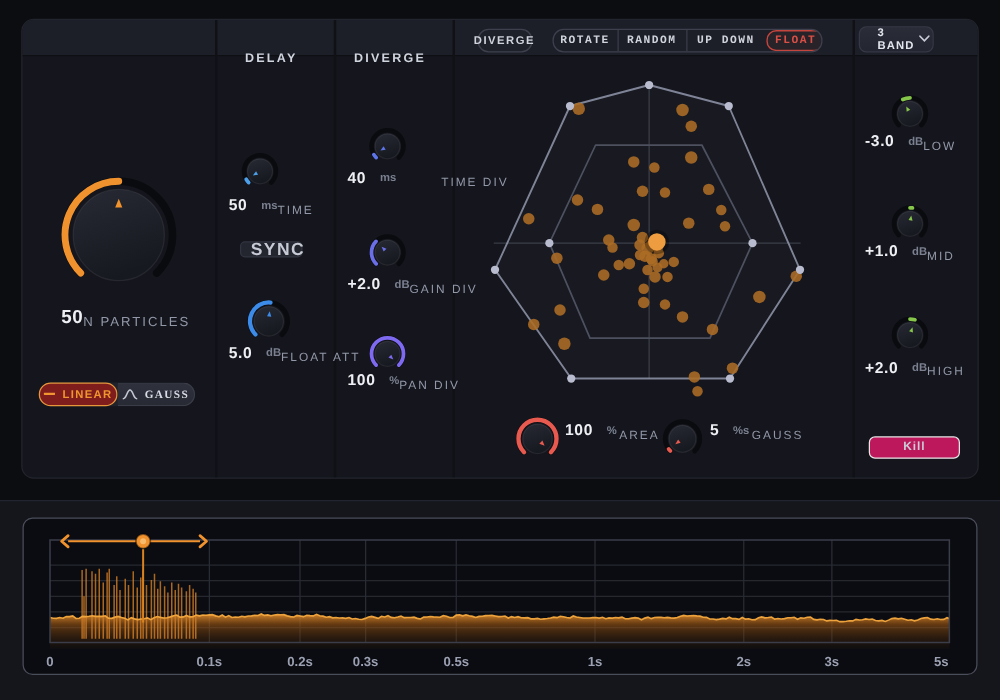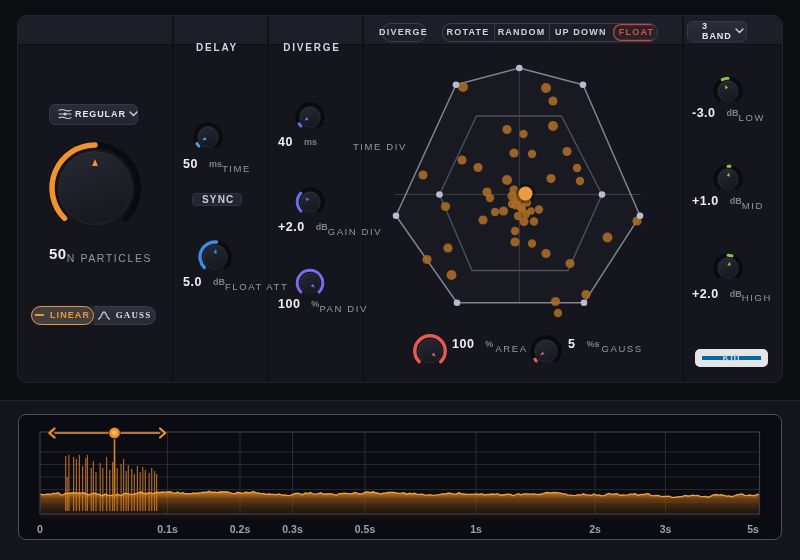--- a/index.html
+++ b/index.html
@@ -40,41 +40,41 @@
   .vblock.ralign .vrow { justify-content:space-between; padding:0 2px; }
   .vblock.ralign .vnum { flex:1; text-align:center; }
 
   
   .pill-btn { border:1px solid #3E414D; border-radius:9px; background:rgba(255,255,255,0.01);
     display:flex; align-items:center; justify-content:center; color:#CFD3DC;
     font-size:9px; font-weight:bold; letter-spacing:1.2px; cursor:pointer; white-space:nowrap; }
   #mode-group { border:1px solid #3E414D; border-radius:9px; background:#1D1F28;
     display:flex; align-items:stretch; overflow:hidden; cursor:pointer; }
   .mode-seg { display:flex; align-items:center; justify-content:center; flex:0 0 auto;
-    color:#CFD3DC; font-size:9px; font-weight:bold; letter-spacing:1.2px; position:relative; white-space:nowrap; }
+    color:#CFD3DC; font-size:9px; font-weight:bold; letter-spacing:1.2px; position:relative; white-space:nowrap;font-family:Liberation Mono, monospace; }
   .mode-seg + .mode-seg { border-left:1px solid #3A3D48; }
   .mode-seg.active { color:#D94F46; border-radius:8px; box-shadow:inset 0 0 0 1.2px #C4453D;
     background:rgba(217,79,70,0.06); border-left:none; margin-left:1px; }
 
   
   #sync-btn { background:#23252F; border:1px solid #323540; border-radius:4px;
     display:flex; align-items:center; padding:0 0 0 8px; cursor:pointer; }
   #sync-led { width:4px; height:4px; border-radius:50%; background:#0E1014; box-shadow:inset 0 0 1px #000; }
-  #sync-label { flex:1; text-align:center; color:#C6CAD4; font-size:10px; font-weight:bold; letter-spacing:1.2px; padding-right:6px; }
-
-  
-  #kill-btn { background:#0369a1; border:7px solid #e5e5e5; border-radius:5px;
+  #sync-label { flex:1; text-align:center; color:#C6CAD4; font-size:14px; font-weight:bold; letter-spacing:1.2px; padding-right:6px; }
+
+  
+  #kill-btn { background:#be185d; border:1px solid #e5e5e5; border-radius:5px;
     display:flex; align-items:center; justify-content:center; color:#C9CDD7;
     font-size:9.5px; font-weight:bold; letter-spacing:0.8px; cursor:pointer; }
 
   
   #shape-toggle { display:flex; border-radius:9.5px; background:#20222B; }
   .tseg { display:flex; align-items:center; justify-content:center; gap:6px;
     font-size:9px; font-weight:bold; letter-spacing:1.1px; cursor:pointer; }
-  #tseg-linear { width:63px; border:1px solid #E8963C; border-radius:9.5px; color:#F0952F; background:#404040; }
+  #tseg-linear { width:63px; border:1px solid #E8963C; border-radius:9.5px; color:#F0952F; background:#7f1d1d; }
   #tseg-gauss { flex:1; border-radius:0 9.5px 9.5px 0; color:#D9DCE5;
     background:linear-gradient(180deg,#2F323D,#272A33); border:1px solid #3A3D48; border-left:none;font-family:Liberation Serif, serif; }
 
   .knob { transform:translate(-50%,-50%); }
   svg { display:block; }
   text { font-family:"Liberation Sans","DejaVu Sans",sans-serif; }
 </style>
 </head>
 <body>
 
@@ -100,34 +100,20 @@
       <div class="mode-seg active" style="width: 47px;">FLOAT</div>
     </div>
 
   <div class="abs dropdown" style="left:687px; top:20.5px; width:60px; height:21px;">
     <span class="dd-label" style="text-align:left; padding-left:6px;">3 BAND</span>
     <svg class="dd-chevron" viewBox="0 0 9 6">
       <path d="M1 1 L4.5 4.6 L8 1" fill="none" stroke="#C8CBD6" stroke-width="1.4" stroke-linecap="round"></path>
       </svg>
   </div>
 
-  <div class="abs dropdown" style="left:49px; top:103.5px; width:89px; height:21px;">
-    <svg class="dd-icon" viewBox="0 0 14 12">
-      <g fill="none" stroke="#C8CBD6" stroke-width="1.1" stroke-linecap="round">
-        <path d="M1 2.2 Q4 0.8 7 2.2 T13 2.2"></path>
-          <path d="M1 6 L13 6"></path>
-          <path d="M1 9.8 Q4 8.4 7 9.8 T13 9.8"></path>
-      </g>
-        <circle cx="7" cy="6" r="1.6" fill="#C8CBD6"></circle>
-      </svg>
-    <span class="dd-label">REGULAR</span>
-    <svg class="dd-chevron" viewBox="0 0 9 6">
-      <path d="M1 1 L4.5 4.6 L8 1" fill="none" stroke="#C8CBD6" stroke-width="1.4" stroke-linecap="round"></path>
-      </svg>
-  </div>
 
   <div class="abs knob" style="left:95px; top:188px;">
       <svg width="96" height="96" viewBox="0 0 96 96">
         <defs>
           <linearGradient id="kg-nparticles" x1="0" y1="0" x2="0.35" y2="1">
     <stop offset="0" stop-color="#272A34"></stop>
             <stop offset="1" stop-color="#171920"></stop>
           </linearGradient>
         </defs>
         <path d="M 17.594408408978456 78.40559159102153 A 43 43 0 1 1 78.40559159102155 78.40559159102153" fill="none" stroke="#0A0B0F" stroke-width="6.1" stroke-linecap="round"></path>

